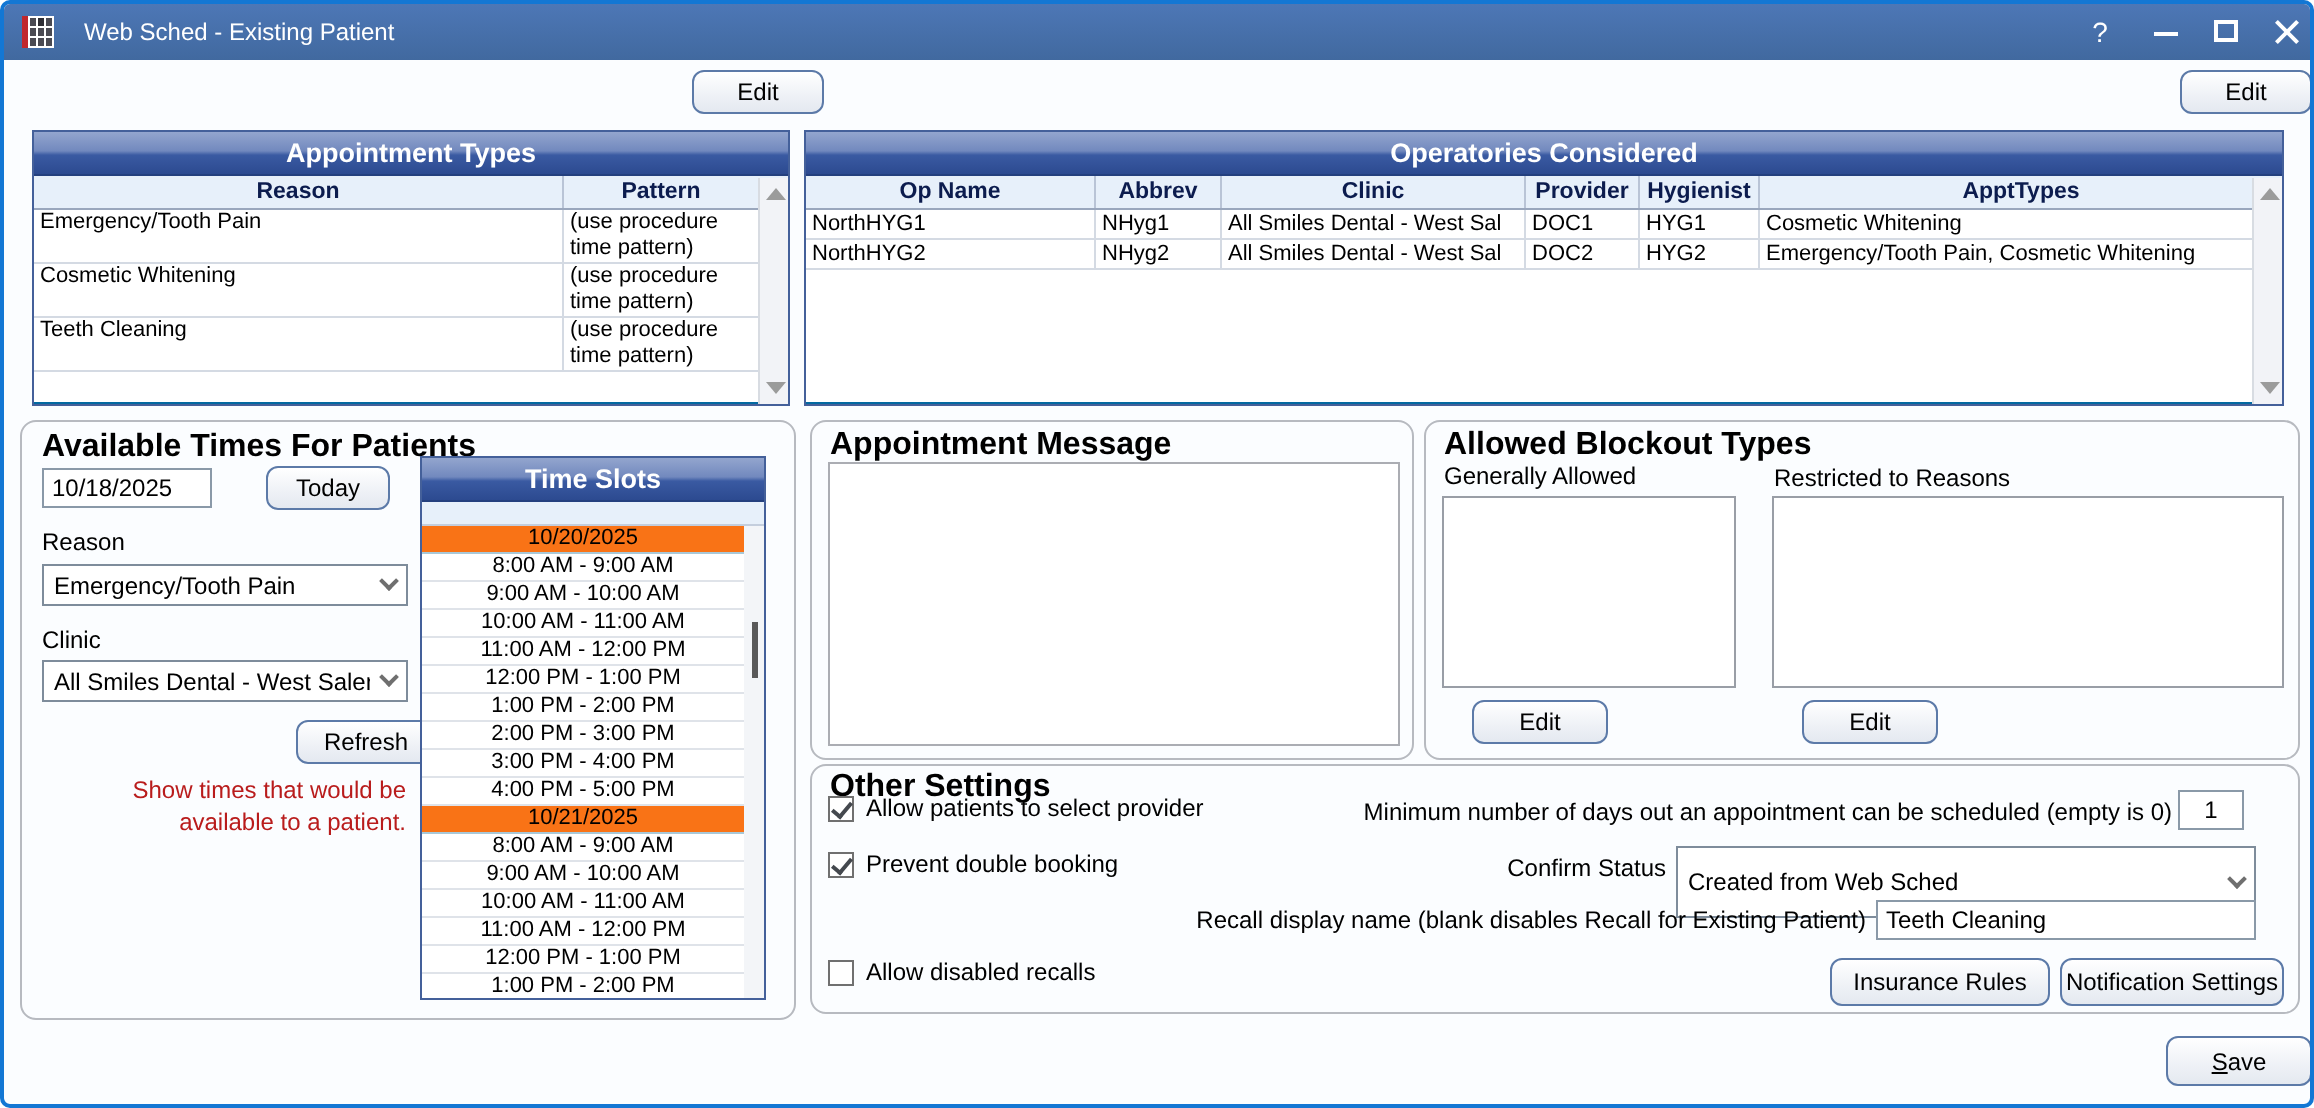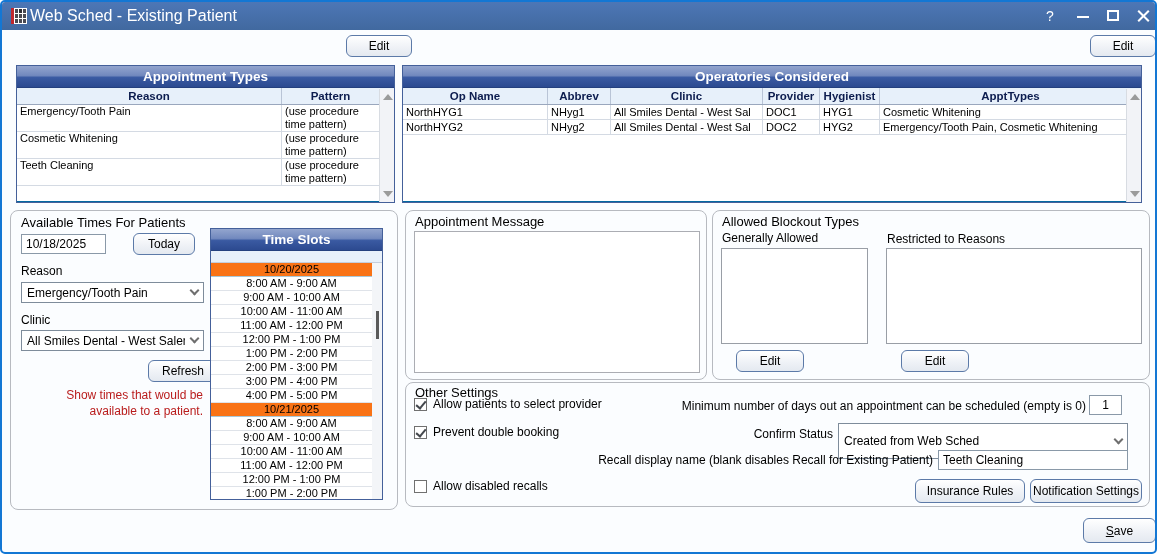--- a/index.html
+++ b/index.html
@@ -9,21 +9,21 @@
     background:#fbfdff; border:2px solid #1377d4; border-radius:5px; overflow:hidden;
   }
   
   .titlebar { position:absolute; left:0; top:0; width:100%; height:28px;
     background:linear-gradient(#4d77b6,#41699f); display:flex; align-items:center; }
   .app-icon { position:absolute; left:9px; top:6px; width:16px; height:16px; background:#fff;
     border-left:3px solid #c0272d; display:grid; grid-template-columns:1fr 1fr 1fr;
     grid-template-rows:1fr 1fr 1fr; gap:1px; padding:1px; }
   .app-icon i { background:#4a4a52; }
   .app-icon i:nth-child(2) { background:#2e2e34; }
-  .title-text { position:absolute; left:28px; top:0; line-height:28px; color:#fff; font-size:16px; }
+  .title-text { position:absolute; left:40px; top:0; line-height:28px; color:#fff; font-size:12px; }
   .tb-btn { position:absolute; top:0; width:26px; height:28px; color:#fff; text-align:center;
     line-height:28px; font-size:14px; cursor:default; }
   .glyph-min { position:absolute; left:7px; top:14px; width:12px; height:2px; background:#fff; }
   .glyph-max { position:absolute; left:7px; top:8px; width:12px; height:11px; border:2px solid #fff; }
   .glyph-close { position:absolute; left:6px; top:13px; width:15px; height:2px; background:#fff; transform:rotate(45deg); }
   .glyph-close2 { position:absolute; left:6px; top:13px; width:15px; height:2px; background:#fff; transform:rotate(-45deg); }
   
   .btn { position:absolute; border:1px solid #5c7aa8; border-radius:6px;
     background:linear-gradient(#ffffff,#eef1f6 60%,#e4e9f0); font-size:12px; color:#000;
     display:flex; align-items:center; justify-content:center; cursor:default;
@@ -52,21 +52,21 @@
   
   .vscroll { position:absolute; top:0; right:0; bottom:0; width:15px; background:#f2f3f7;
     border-left:1px solid #d8dce2; }
   .vscroll .arr-up, .vscroll .arr-dn { position:absolute; left:3px; width:0; height:0; }
   .vscroll .arr-up { top:5px; border-left:5px solid transparent; border-right:5px solid transparent;
     border-bottom:6px solid #9b9b9b; }
   .vscroll .arr-dn { bottom:5px; border-left:5px solid transparent; border-right:5px solid transparent;
     border-top:6px solid #9b9b9b; }
   
   .groupbox { position:absolute; border:1px solid #b7bac0; border-radius:8px; background:transparent; }
-  .gb-label { position:absolute; font-size:13px; color:#000; white-space:nowrap; }
+  .gb-label { position:absolute; font-size:16px; color:#000; white-space:nowrap;font-weight:bold; }
   .field-label { position:absolute; font-size:12px; color:#000; white-space:nowrap; }
   .textbox { position:absolute; border:1px solid #8a99a8; background:#fff; font-size:12px;
     padding:0 4px; font-family:"Liberation Sans", sans-serif; color:#000; }
   .listbox { position:absolute; border:1px solid #999ea6; background:#fff; }
   .combo { position:absolute; border:1px solid #7e8c9b; background:#fff; display:flex;
     align-items:center; }
   .combo .val { flex:1; font-size:12px; padding:0 5px; white-space:nowrap; overflow:hidden; }
   .combo .chev { width:18px; display:flex; align-items:center; justify-content:center; }
   .chevron { width:7px; height:7px; border-right:2px solid #6f6f6f; border-bottom:2px solid #6f6f6f;
     transform:rotate(45deg); margin-top:-4px; }

